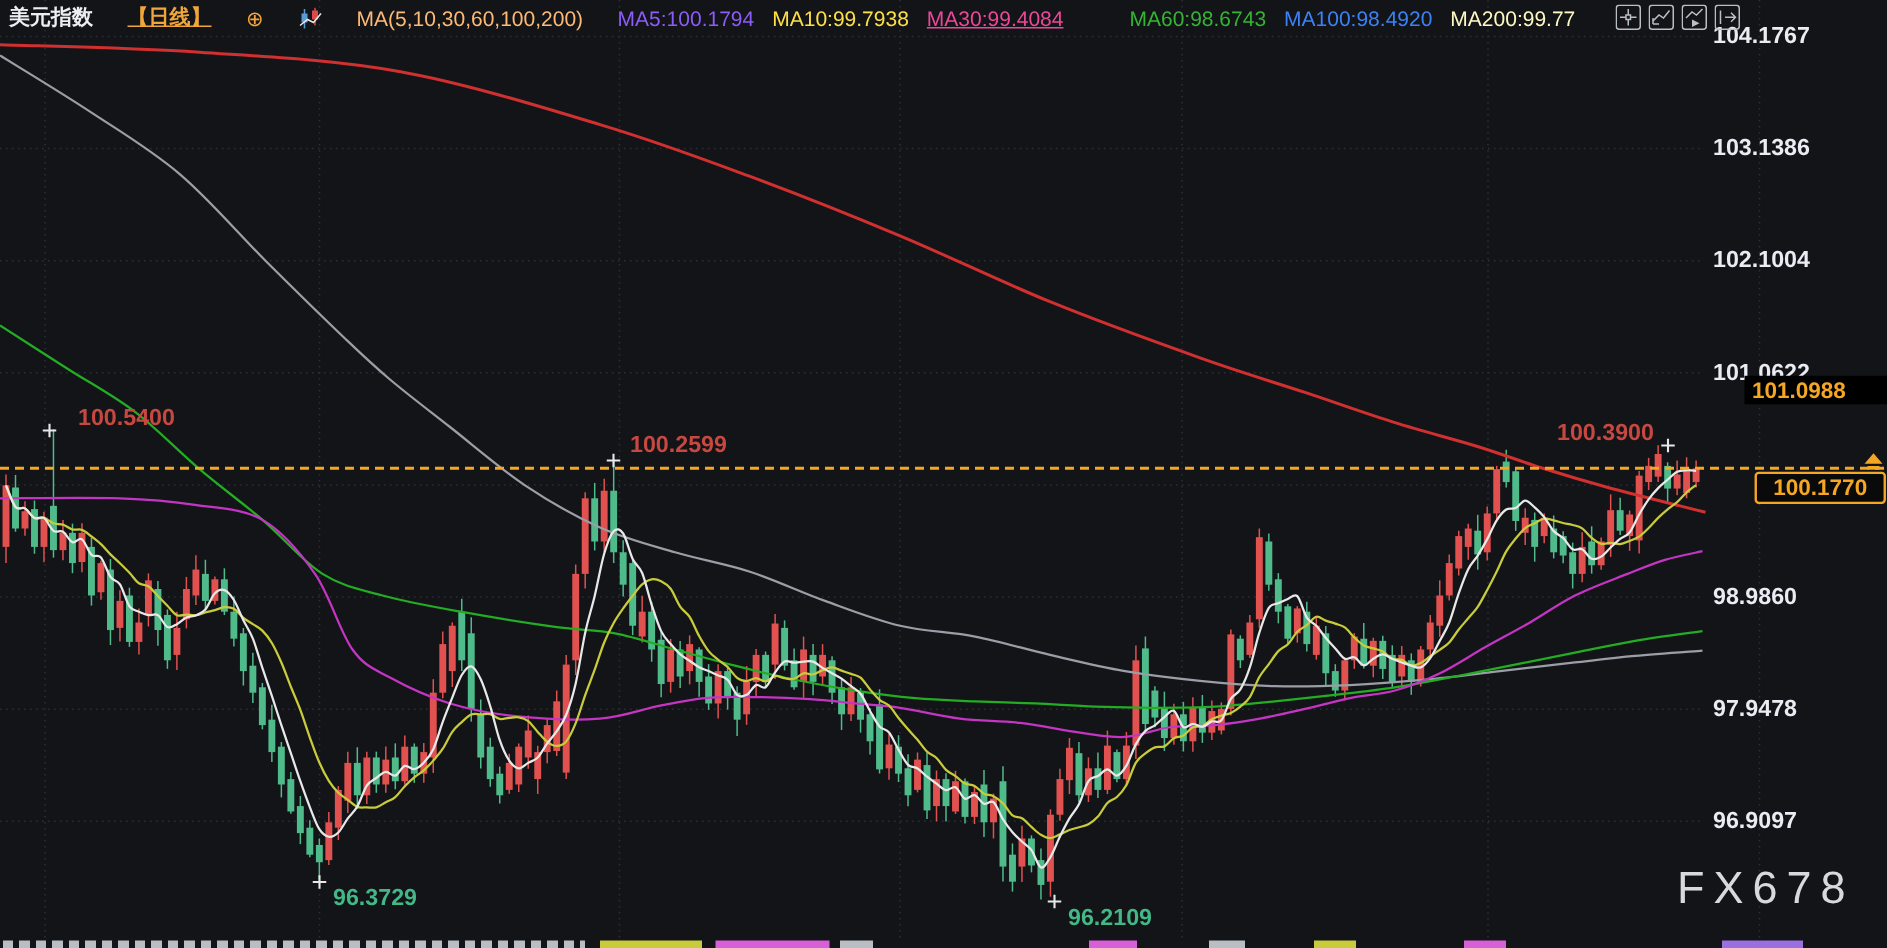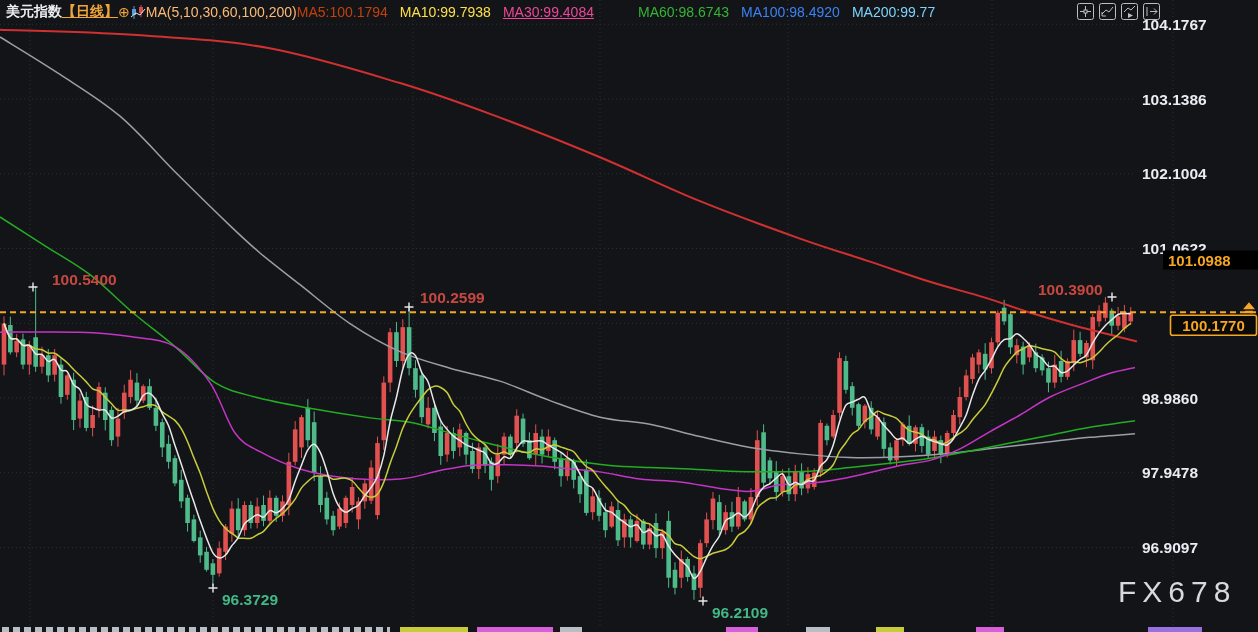--- a/index.html
+++ b/index.html
@@ -2,21 +2,21 @@
 <html><head>
 <meta charset="utf-8">
 <style>
   html,body{margin:0;padding:0;background:#131418;width:1258px;height:632px;overflow:hidden;
     font-family:"Liberation Sans",sans-serif;position:relative;}
   #stage{position:relative;width:1258px;height:632px;background:#131418;}
   #chart{position:absolute;left:0;top:0;}
   #chart text{font-family:"Liberation Sans",sans-serif;}
   .grid{stroke:#2c2f36;stroke-dasharray:1 3;stroke-width:1;}
   .header{position:absolute;left:6px;top:2px;height:20px;display:flex;align-items:center;
-    gap:0;font-size:14px;color:#e2e4e8;white-space:nowrap;z-index:5;}
+    gap:23px;font-size:14px;color:#e2e4e8;white-space:nowrap;z-index:5;}
   .sym{color:#eceef2;font-weight:bold;}
   .period{color:#f0a63a;font-weight:bold;text-decoration:underline;}
   .circle-plus{color:#f0a63a;font-size:14px;line-height:14px;cursor:pointer;}
   .ma-group{color:#fdba74;}
   #legend span{margin-right:12px;font-weight:400;}
   .toolbar{position:absolute;right:98px;top:3px;display:flex;gap:5px;z-index:5;}
   .tool-btn{width:17px;height:17px;cursor:pointer;}
   .clipped-row{position:absolute;left:0;bottom:0;width:1258px;height:6px;overflow:hidden;z-index:6;}
   .clipped-row .seg{position:absolute;top:1px;height:5px;}
   .clipped-row .seg.dashed{background:repeating-linear-gradient(90deg,currentColor 0 7px,transparent 7px 11px);}
@@ -445,21 +445,21 @@
     <span class="period">【日线】</span>
     <span class="circle-plus">⊕</span>
     <svg class="mini" width="16" height="15" viewBox="0 0 16 15">
       <line x1="4" y1="1" x2="4" y2="14" stroke="#5b9bd5" stroke-width="1"></line>
       <rect x="2" y="4" width="4" height="6" fill="#5b9bd5"></rect>
       <line x1="11" y1="0" x2="11" y2="12" stroke="#d94a4a" stroke-width="1"></line>
       <rect x="9" y="2" width="4" height="6" fill="#d94a4a"></rect>
       <path d="M1,12 L6,8 L10,10 L15,4" stroke="#e8e8e8" stroke-width="1" fill="none"></path>
     </svg>
     <span class="ma-group">MA(5,10,30,60,100,200)</span>
-    <span id="legend"><span style="color: #c2410c; margin-top: 40px;">MA5:100.1794</span><span style="color: #fde047;">MA10:99.7938</span><span style="color: #ec4899; text-decoration: underline;">MA30:99.4084</span><span style="color: rgb(51, 181, 51); margin-left: 32px;">MA60:98.6743</span><span style="color: #3b82f6;">MA100:98.4920</span><span style="color: #7dd3fc;">MA200:99.77</span></span>
+    <span id="legend"><span style="color: #8b5cf6; margin-top: 40px;">MA5:100.1794</span><span style="color: #fde047;">MA10:99.7938</span><span style="color: #ec4899; text-decoration: underline;">MA30:99.4084</span><span style="color: rgb(51, 181, 51); margin-left: 32px;">MA60:98.6743</span><span style="color: #3b82f6;">MA100:98.4920</span><span style="color: #fef9c3;">MA200:99.77</span></span>
   </div>
 
   <div class="toolbar">
     <svg class="tool-btn" viewBox="0 0 17 17">
       <rect x="0.5" y="0.5" width="16" height="16" rx="2" fill="none" stroke="#b9bfc7"></rect>
       <line x1="8.5" y1="3" x2="8.5" y2="14" stroke="#b9bfc7"></line>
       <line x1="3" y1="8.5" x2="14" y2="8.5" stroke="#b9bfc7"></line>
       <rect x="7" y="7" width="3" height="3" fill="#131418" stroke="#b9bfc7"></rect>
     </svg>
     <svg class="tool-btn" viewBox="0 0 17 17">

